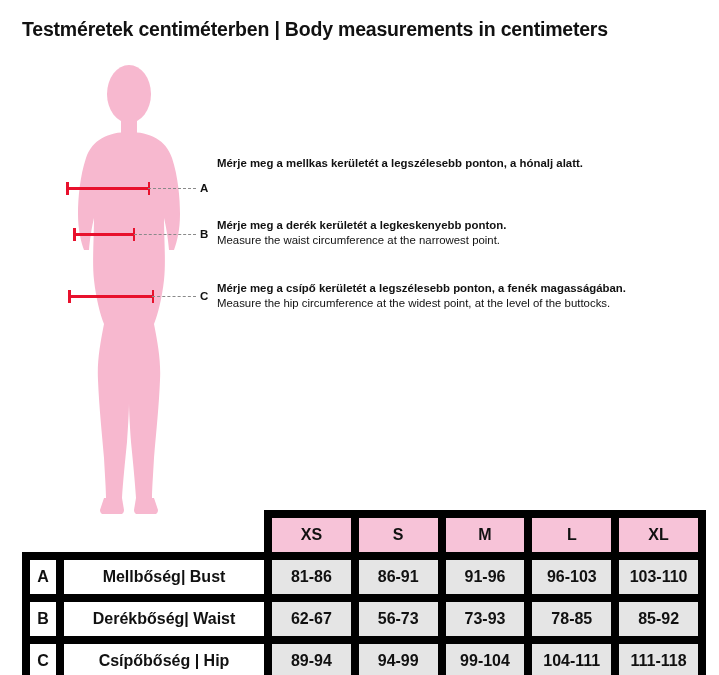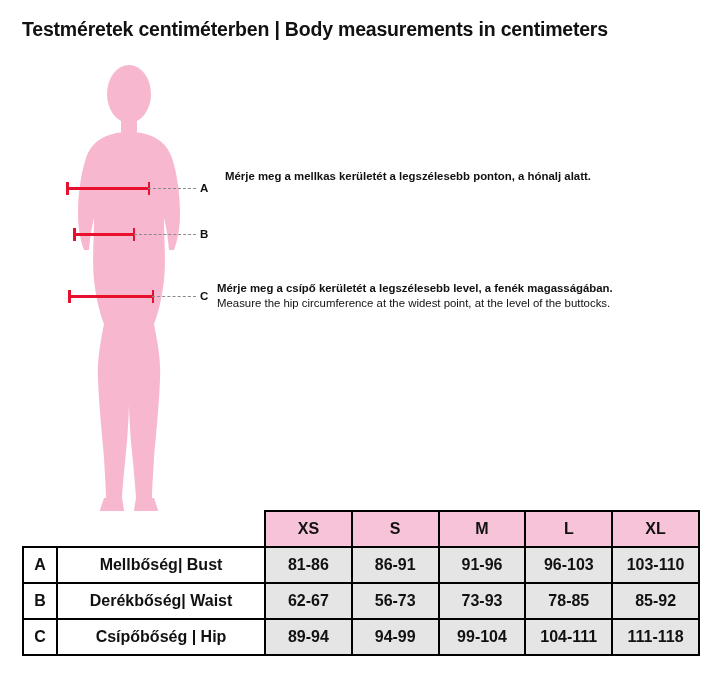--- a/index.html
+++ b/index.html
@@ -48,21 +48,21 @@
   .note {
     position: absolute;
     font-size: 11.4px;
     line-height: 14.6px;
     color: #111111;
     white-space: nowrap;
   }
   .note .hu { font-weight: bold; display: block; }
   .note .en { font-weight: normal; display: block; }
 
-  .note-a { left: 217px; top: 169px; margin-left: 8px; }
+  .note-a { left: 217px; top: 156px; }
   .note-b { left: 217px; top: 218px; }
   .note-c { left: 217px; top: 281px; }
 
   .marker-letter {
     position: absolute;
     font-size: 11.5px;
     font-weight: bold;
     color: #111111;
   }
   .ml-a { left: 200px; top: 182px; }
@@ -97,21 +97,21 @@
     left: 22px;
     top: 510px;
     width: 676px;
   }
   table.size-table {
     border-collapse: collapse;
     width: 676px;
     table-layout: fixed;
   }
   table.size-table td, table.size-table th {
-    border: 2px solid #000000;
+    border: 8px solid #000000;
     text-align: center;
     vertical-align: middle;
     font-size: 16px;
     font-weight: bold;
     color: #111111;
     height: 34px;
     padding: 0;
   }
   .col-letter { width: 34px; }
   .col-name   { width: 208px; }
@@ -207,22 +207,26 @@
   <div class="lead lead-b"></div>
   <div class="lead lead-c"></div>
 
   <div class="marker-letter ml-a">A</div>
   <div class="marker-letter ml-b">B</div>
   <div class="marker-letter ml-c">C</div>
 
   <div class="note note-a">
     <span class="hu">Mérje meg a mellkas kerületét a legszélesebb ponton, a hónalj alatt.</span>
   </div>
+  <div class="note note-b">
+    <span class="hu">Mérje meg a derék kerületét a legkeskenyebb ponton.</span>
+    <span class="en">Measure the waist circumference at the narrowest point.</span>
+  </div>
   <div class="note note-c">
-    <span class="hu">Mérje meg a csípő kerületét a legszélesebb level, a fenék magasságában.</span>
+    <span class="hu">Mérje meg a csípő kerületét a legszélesebb ponton, a fenék magasságában.</span>
     <span class="en">Measure the hip circumference at the widest point, at the level of the buttocks.</span>
   </div>
 
   <div class="table-wrap">
     <table class="size-table">
       <colgroup>
         <col class="col-letter">
         <col class="col-name">
         <col class="col-size">
         <col class="col-size">

